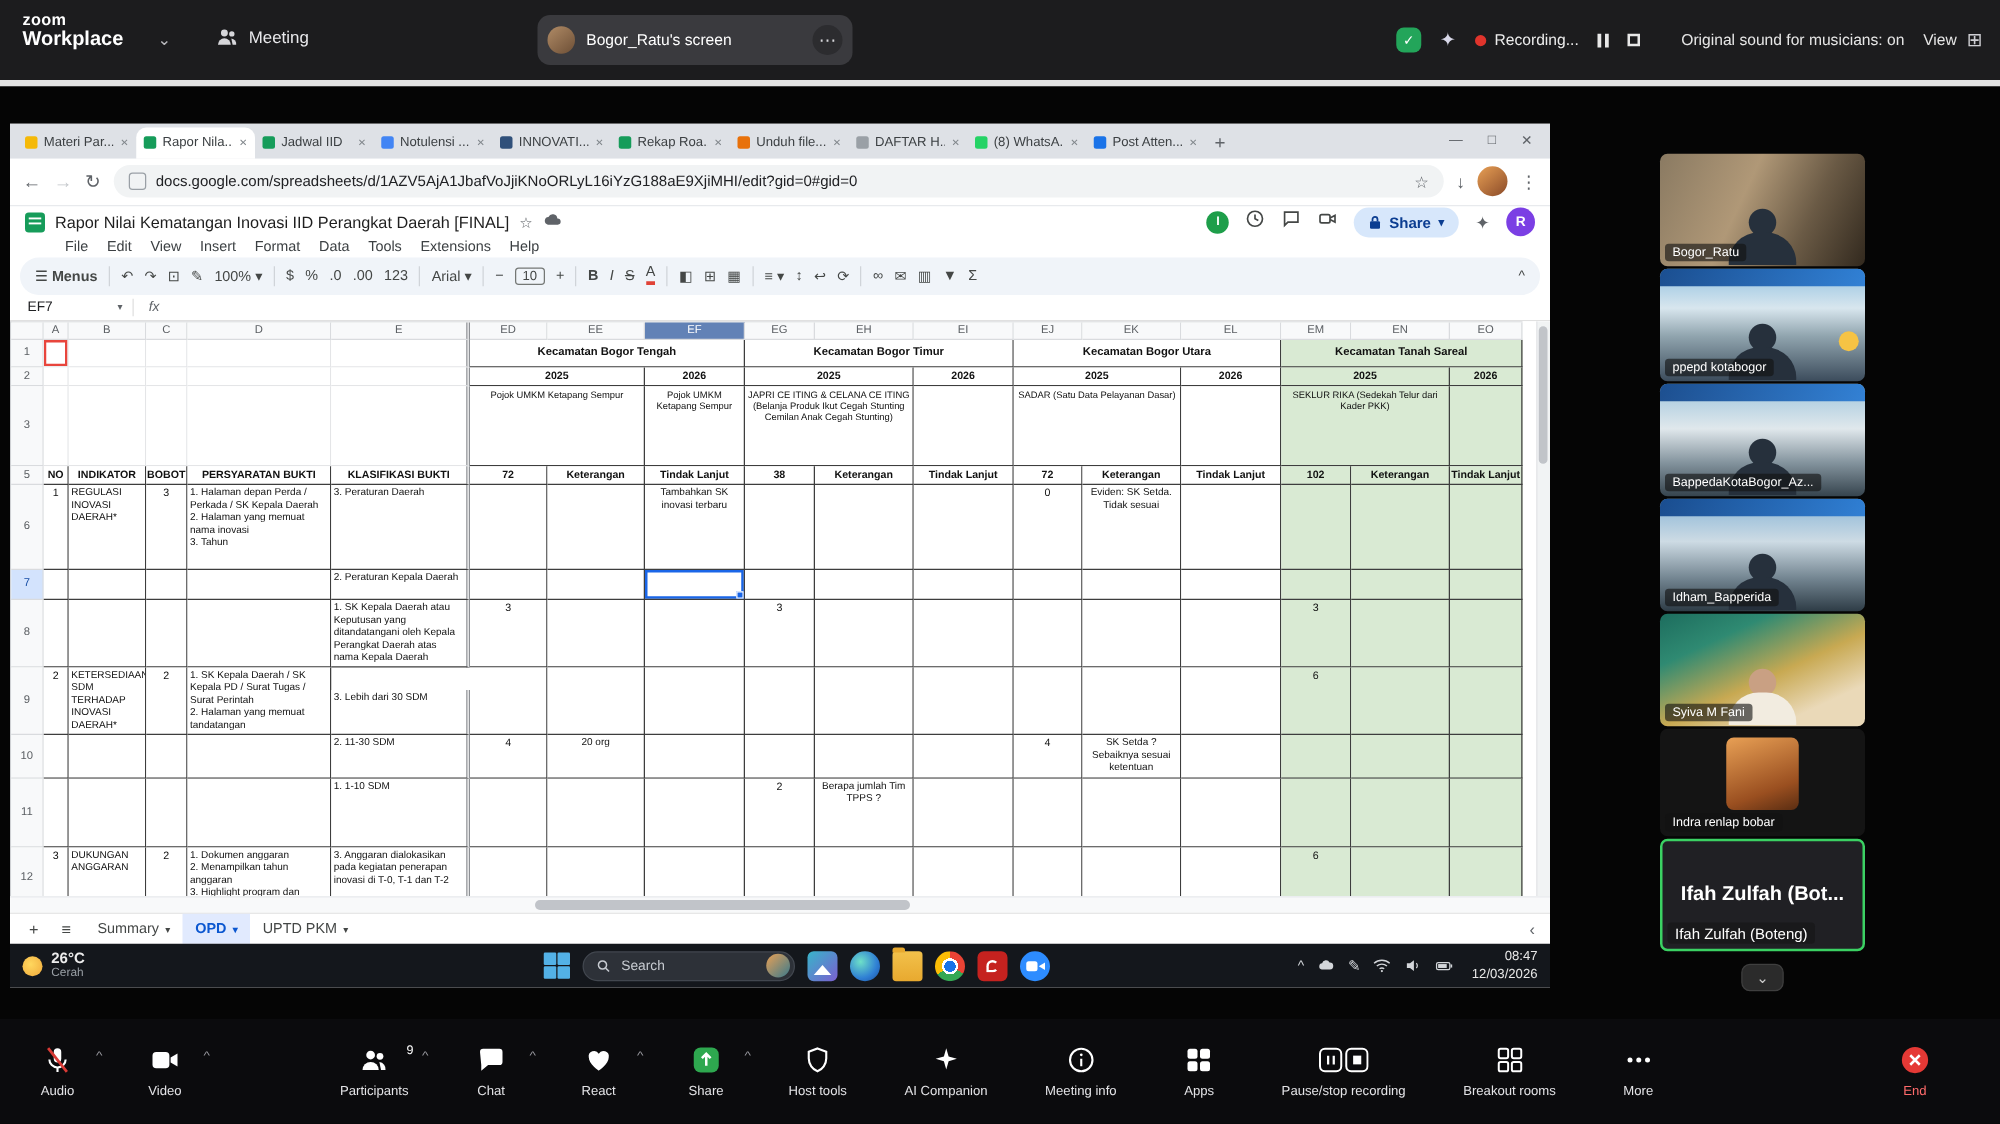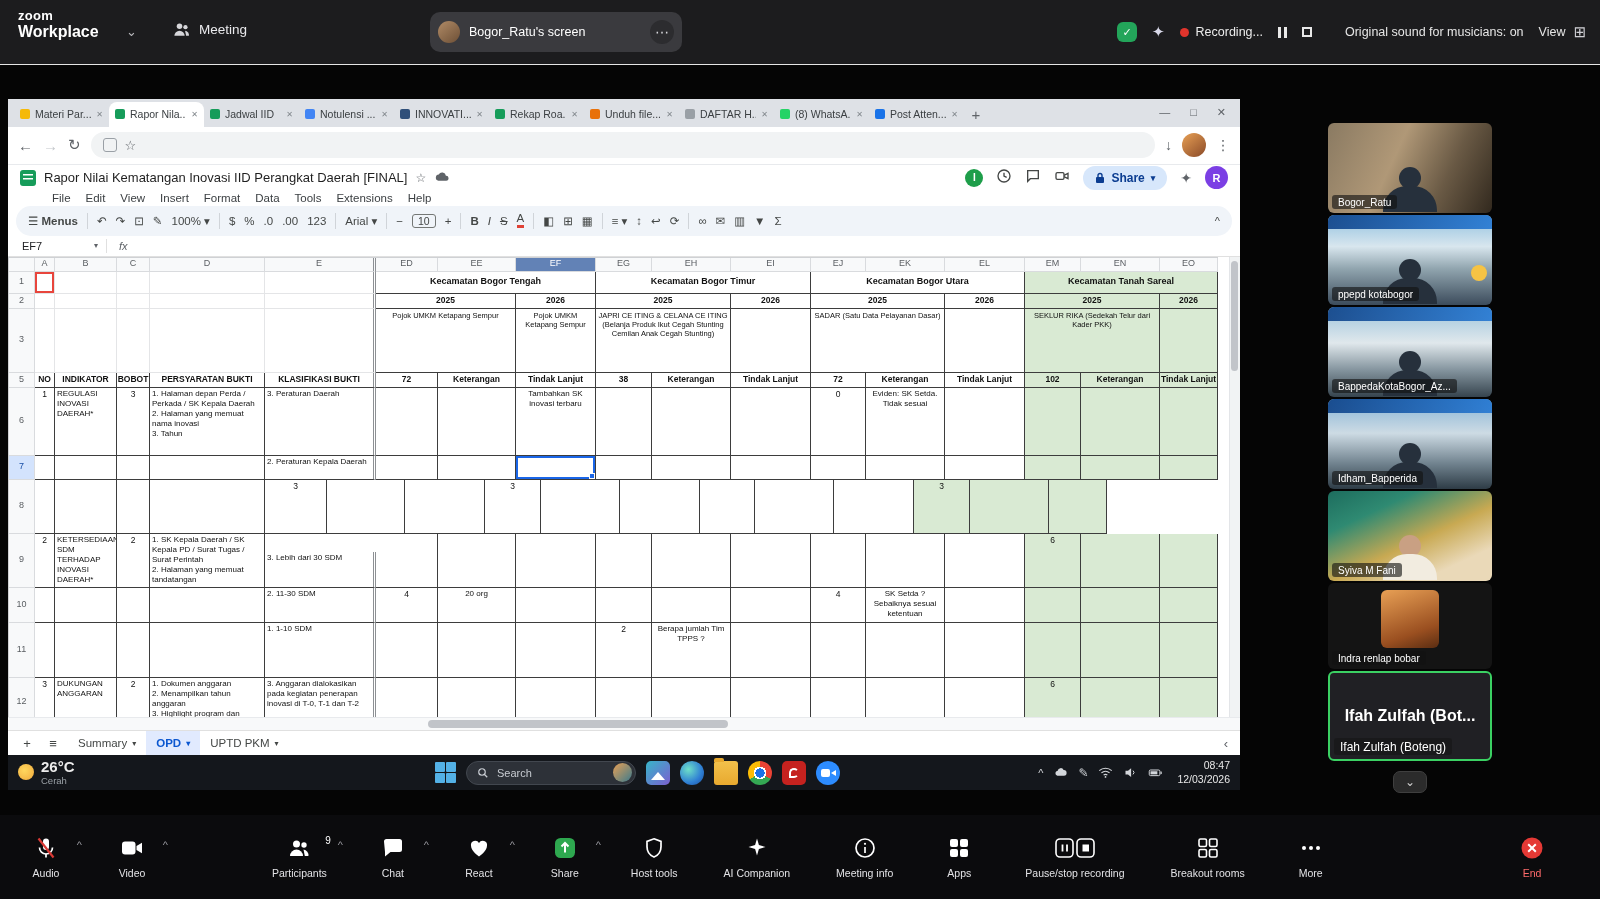--- a/index.html
+++ b/index.html
@@ -1,20 +1,20 @@
 <!DOCTYPE html>
 <html><head>
 <meta charset="utf-8">
 <style>
   html,body{margin:0;padding:0;background:#000;}
   body{width:1600px;height:899px;overflow:hidden;font-family:"Liberation Sans",sans-serif;position:relative;}
   #stage{position:absolute;inset:0;background:#050505;}
 
   
-  #topbar{position:absolute;left:0;top:0;width:1600px;height:64px;background:#1c1c1e;border-bottom:1px solid #e5e5e5;}
+  #topbar{position:absolute;left:0;top:0;width:1600px;height:64px;background:#1c1c1e;border-bottom:5px solid #e5e5e5;}
   .brand{position:absolute;left:18px;top:9px;color:#fff;line-height:1.1;}
   .brand-zoom{font-size:13px;font-weight:bold;letter-spacing:.3px;}
   .brand-wp{font-size:16px;font-weight:600;}
   .brand-caret{position:absolute;left:126px;top:24px;color:#b9b9bd;font-size:13px;cursor:default;}
   .meeting-tab{position:absolute;left:172px;top:20px;display:flex;align-items:center;gap:8px;color:#e9e9ec;font-size:13.5px;}
   .meeting-tab svg{width:19px;height:19px;}
   .screen-pill{position:absolute;left:430px;top:12px;width:252px;height:40px;background:#3a3a3e;border-radius:10px;display:flex;align-items:center;padding:0 8px;box-sizing:border-box;gap:9px;}
   .sp-avatar{width:22px;height:22px;border-radius:50%;background:linear-gradient(140deg,#b08b66,#6d4f36);flex:0 0 auto;}
   .sp-label{color:#fff;font-size:12.5px;flex:1;white-space:nowrap;overflow:hidden;}
   .sp-more{width:24px;height:24px;border-radius:50%;background:#2c2c2f;color:#d6d6da;font-size:14px;display:flex;align-items:center;justify-content:center;}
@@ -125,21 +125,21 @@
   .gstab{display:flex;align-items:center;gap:5px;padding:0 10px;height:100%;font-size:11.5px;color:#444746;}
   .gstab.active{background:#e1eafe;color:#0b57d0;font-weight:bold;}
   .gstab-caret{font-size:8px;}
   .gst-scroll{margin-left:auto;color:#5f6368;font-size:13px;padding-right:4px;}
 
   
   #taskbar{position:absolute;left:0;bottom:0;width:100%;height:35px;background:#14171c;display:flex;align-items:center;box-sizing:border-box;}
   .weather{display:flex;align-items:center;gap:7px;padding-left:10px;width:120px;}
   .sun{width:16px;height:16px;border-radius:50%;background:radial-gradient(circle at 40% 40%,#ffd75e,#f0a93c);}
   .wtxt{display:flex;flex-direction:column;line-height:1.15;}
-  .wtxt b{color:#ececec;font-size:15px;font-weight:bold;}
+  .wtxt b{color:#ececec;font-size:12px;font-weight:bold;}
   .wtxt i{color:#9aa0a6;font-size:9.5px;font-style:normal;}
   .tb-center{display:flex;align-items:center;gap:10px;margin-left:296px;}
   .startbtn{width:22px;height:22px;display:grid;grid-template-columns:10px 10px;gap:1px;align-content:center;justify-content:center;}
   .startbtn i{width:10px;height:10px;background:#53b1e6;border-radius:1px;}
   .searchbox{width:170px;height:24px;background:#2d3138;border:1px solid #42474f;border-radius:13px;display:flex;align-items:center;gap:8px;padding:0 3px 0 10px;box-sizing:border-box;color:#c7cbd1;font-size:11px;}
   .searchbox svg{width:12px;height:12px;}
   .sb-img{margin-left:auto;width:19px;height:19px;border-radius:10px;background:linear-gradient(135deg,#e8a055,#3b7a8c);}
   .tkicon{width:24px;height:24px;border-radius:5px;}
   .photos{background:linear-gradient(135deg,#37b5c9,#7b5fd0);position:relative;}
   .photos::after{content:"";position:absolute;left:5px;bottom:5px;border-left:7px solid transparent;border-right:7px solid transparent;border-bottom:8px solid #fff;}
@@ -303,20 +303,21 @@
           <span>✕</span>
         </div>
       </div>
 
       <div class="navbar">
         <span class="nav-arrow">←</span>
         <span class="nav-arrow dis">→</span>
         <span class="nav-arrow">↻</span>
         <div class="addr">
           <span class="page-ico"></span>
+          <span class="url">docs.google.com/spreadsheets/d/1AZV5AjA1JbafVoJjiKNoORLyL16iYzG188aE9XjiMHI/edit?gid=0#gid=0</span>
           <span class="star">☆</span>
         </div>
         <span class="nav-dl">↓</span>
         <span class="nav-avatar"></span>
         <span class="nav-dots">⋮</span>
       </div>
 
       <div class="gs-title">
         <span class="gs-logo"></span>
         <span class="gs-name">Rapor Nilai Kematangan Inovasi IID Perangkat Daerah [FINAL]</span>
@@ -550,20 +551,21 @@
               <div class="scell green" style="width: 56px;"></div>
               <div class="scell green" style="width: 79px;"></div>
               <div class="scell green" style="width: 58px;"></div>
             </div>
             <div class="srow" style="height: 54px;">
               <div class="scell rnum" style="width: 26px;">8</div>
               <div class="scell " style="width: 20px;"></div>
               <div class="scell " style="width: 62px;"></div>
               <div class="scell " style="width: 33px;"></div>
               <div class="scell " style="width: 115px;"></div>
+              <div class="scell req freeze" style="width: 111px;">1. SK Kepala Daerah atau Keputusan yang ditandatangani oleh Kepala Perangkat Daerah atas nama Kepala Daerah</div>
               <div class="scell val" style="width: 62px;">3</div>
               <div class="scell " style="width: 78px;"></div>
               <div class="scell " style="width: 80px;"></div>
               <div class="scell val" style="width: 56px;">3</div>
               <div class="scell " style="width: 79px;"></div>
               <div class="scell " style="width: 80px;"></div>
               <div class="scell " style="width: 55px;"></div>
               <div class="scell " style="width: 79px;"></div>
               <div class="scell " style="width: 80px;"></div>
               <div class="scell val green" style="width: 56px;">3</div>

